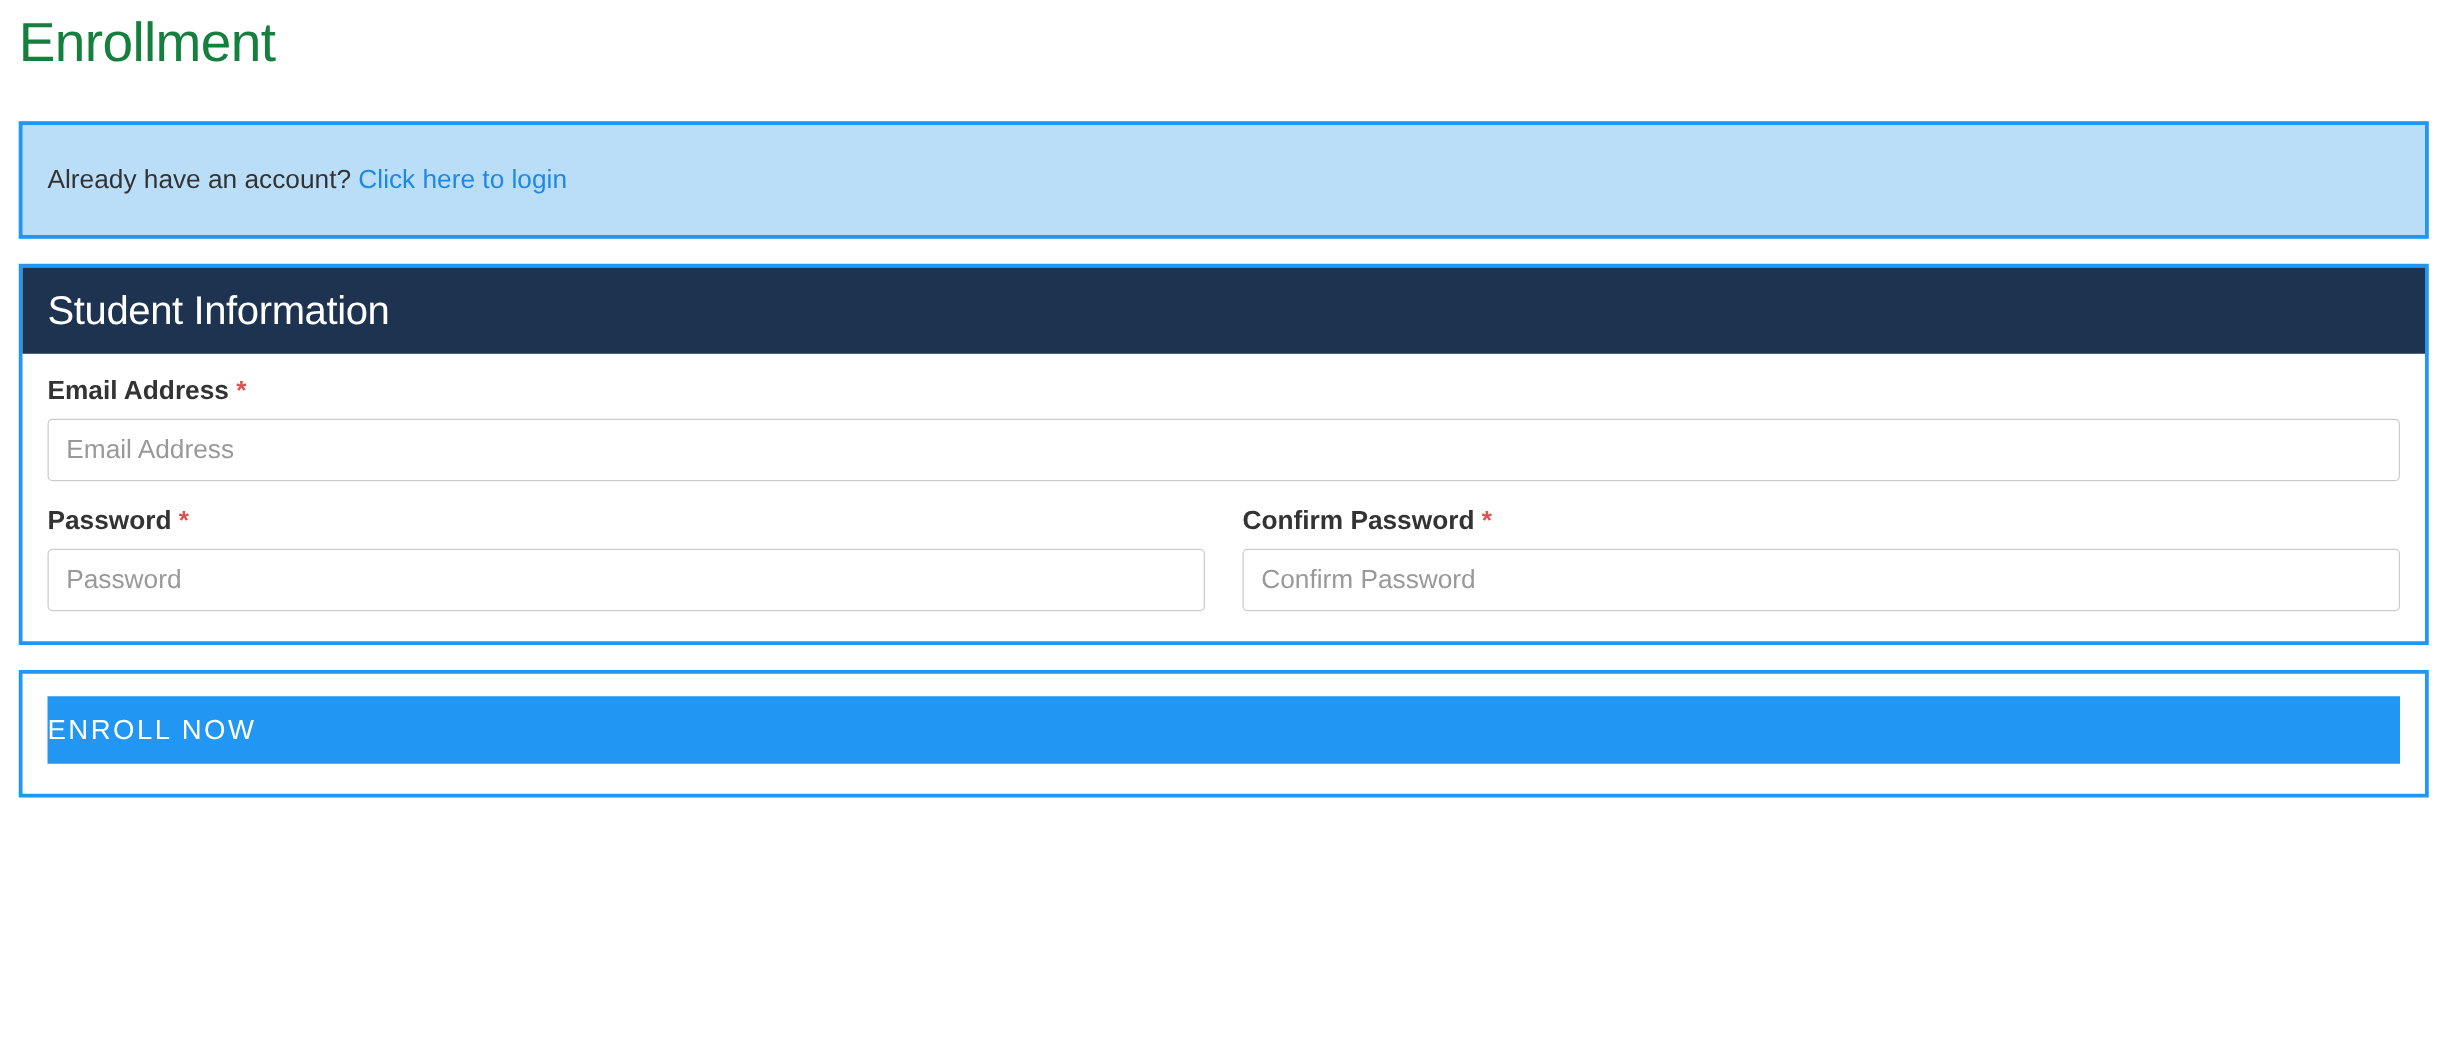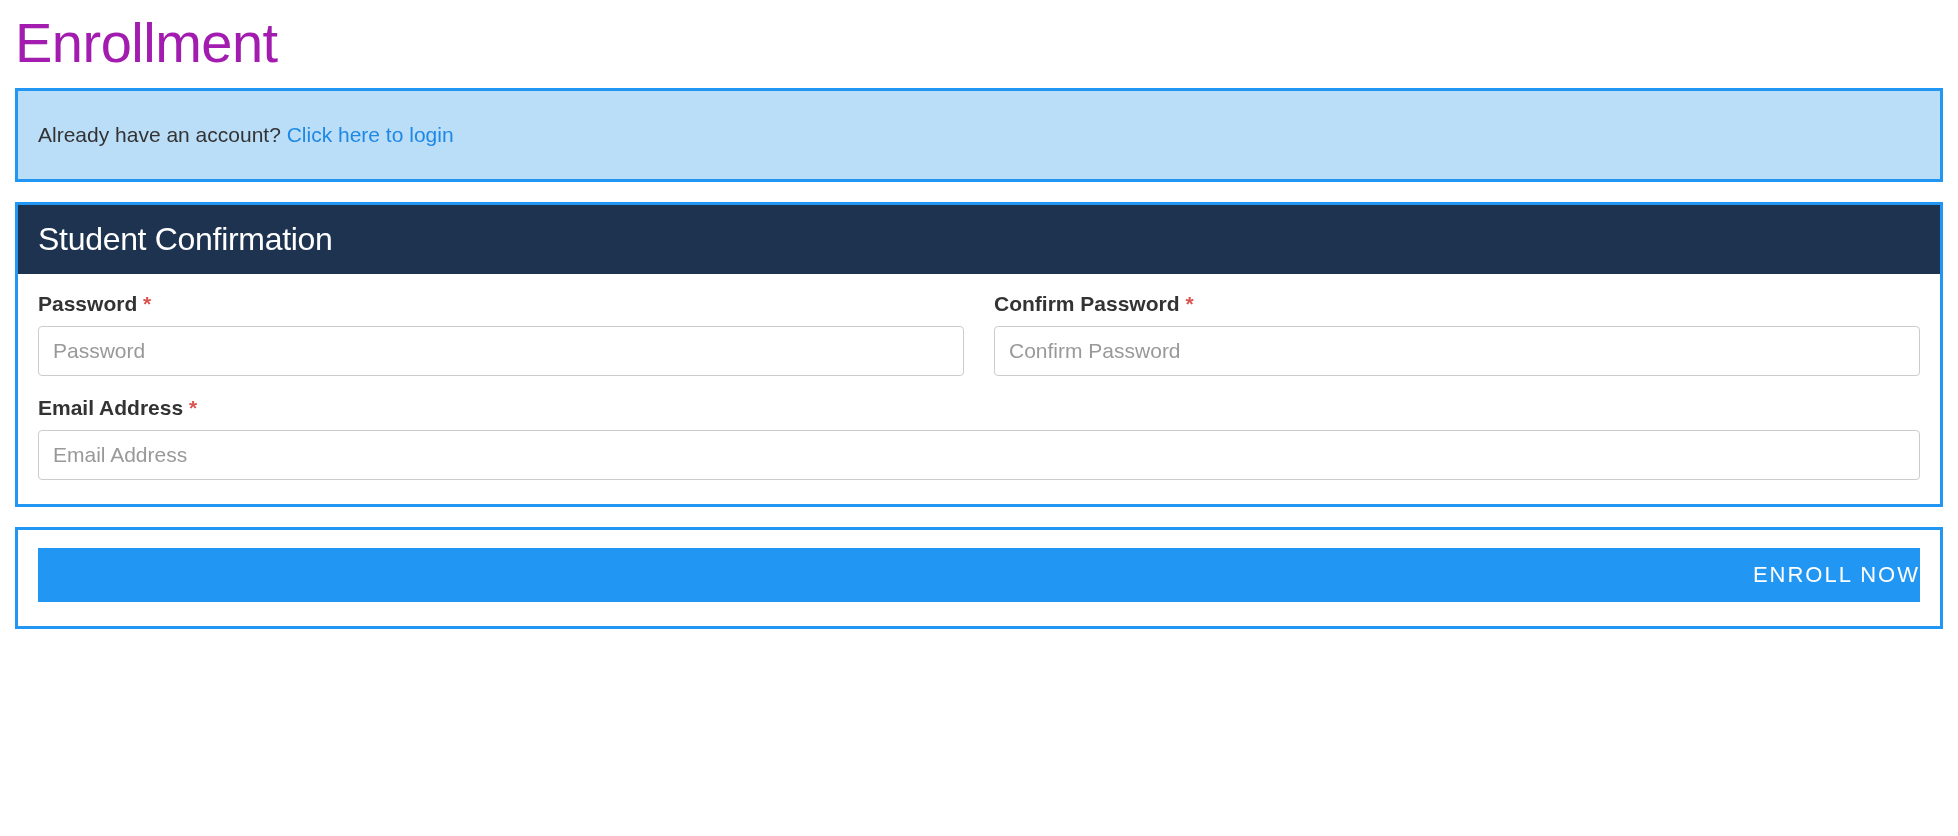--- a/index.html
+++ b/index.html
@@ -8,24 +8,24 @@
       padding: 0;
     }
     body {
       font-family: "Helvetica Neue", Helvetica, Arial, sans-serif;
       background: #ffffff;
       color: #333;
       padding: 10px 15px;
       width: 1958px;
     }
     .page-title {
-      font-size: 56px;
+      font-size: 44px;
       font-weight: 300;
-      color: #a21caf;
-      margin: 0 0 13px 0;
+      color: #15803d;
+      margin: 0 0 37px 0;
       letter-spacing: -0.5px;
     }
     .alert-box {
       background: #bbdef8;
       border: 3px solid #2196f3;
       padding: 32px 20px;
       margin-bottom: 20px;
       font-size: 21px;
       color: #333;
     }
@@ -91,63 +91,63 @@
     }
     .enroll-btn {
       display: block;
       width: 100%;
       background: #2196f3;
       color: #ffffff;
       border: none;
       font-size: 22px;
       letter-spacing: 2px;
       padding: 14px 0;
-      text-align: right;
+      text-align: left;
       cursor: pointer;
       font-family: inherit;
       font-weight: 400;
     }
   </style>
 </head>
 <body>
 
 <h1 class="page-title">Enrollment</h1>
 
 <div class="alert-box">
   <span>Already have an account? </span><a href="#">Click here to login</a>
 </div>
 
 <div class="panel">
-  <div class="panel-header">Student Confirmation</div>
+  <div class="panel-header">Student Information</div>
   <div class="panel-body">
+
+    <div class="form-row">
+      <div class="form-group full">
+        <label class="form-label">
+          <span>Email Address </span><span class="required">*</span>
+        </label>
+        <input type="text" class="form-input" placeholder="Email Address" style="">
+      </div>
+    </div>
 
     <div class="form-row">
       <div class="form-group">
         <label class="form-label">
           <span>Password </span><span class="required">*</span>
         </label>
         <input type="password" class="form-input" placeholder="Password" style="">
       </div>
       <div class="form-group">
         <label class="form-label">
           <span>Confirm Password </span><span class="required">*</span>
         </label>
         <input type="password" class="form-input" placeholder="Confirm Password" style="">
       </div>
     </div>
 
-    <div class="form-row">
-      <div class="form-group full">
-        <label class="form-label">
-          <span>Email Address </span><span class="required">*</span>
-        </label>
-        <input type="text" class="form-input" placeholder="Email Address" style="">
-      </div>
-    </div>
-
   </div>
 </div>
 
 <div class="panel">
   <div class="panel-body">
     <button class="enroll-btn">ENROLL NOW</button>
   </div>
 </div>
 
 </body></html>

